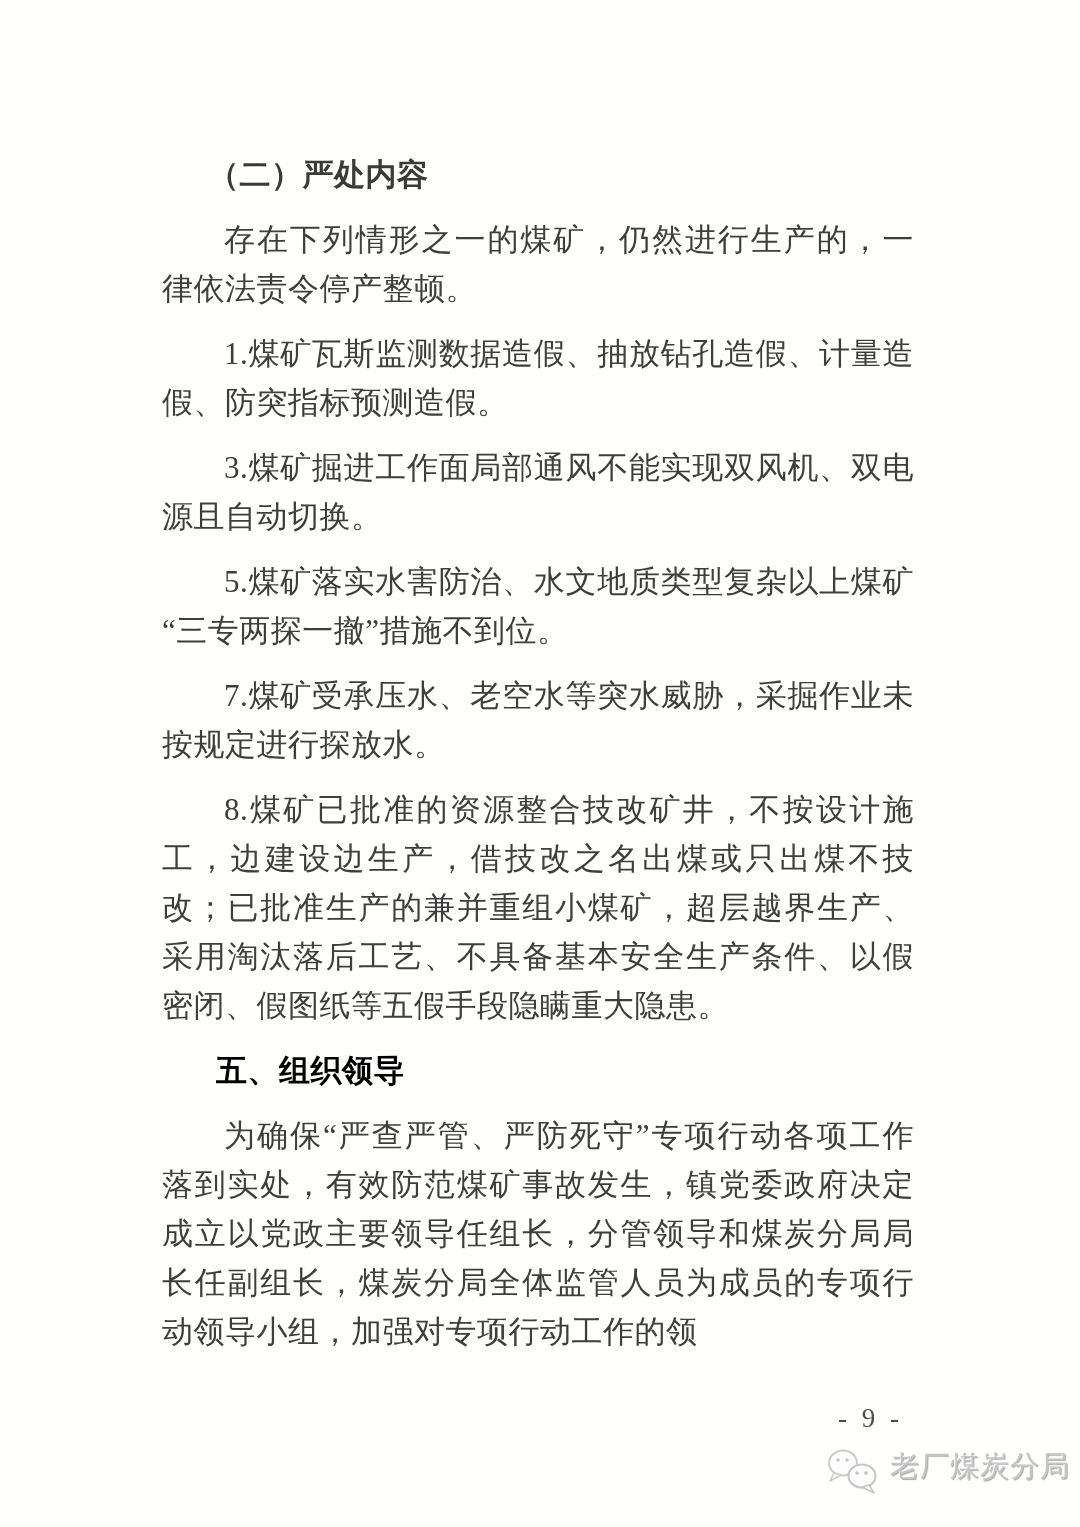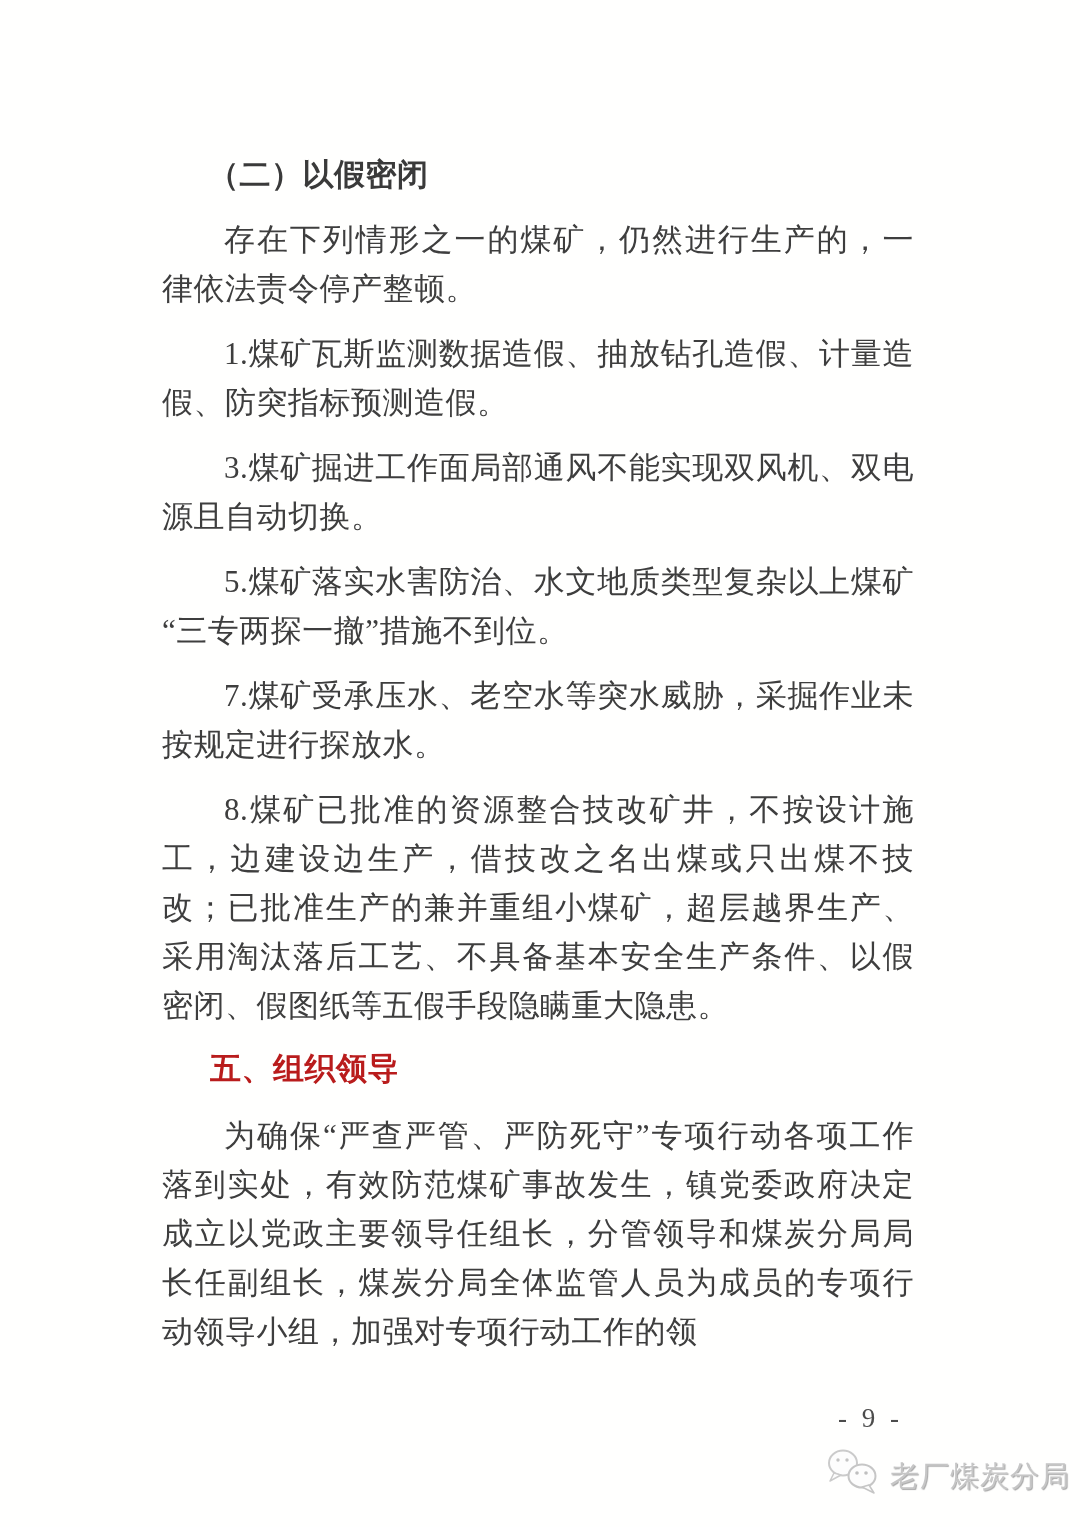--- a/index.html
+++ b/index.html
@@ -33,41 +33,41 @@
   }
   
   .sec-sub {
     margin: 0;
     text-indent: 2em;
     font-weight: 600;
     color: #3a3a3a;
   }
   
   .sec-head {
-    margin: 2px;
+    margin: 8px;
     text-indent: 2em;
     font-weight: 700;
-    font-family: Liberation Mono, monospace;
-    color: #b91c1c;
+    font-family: Liberation Serif, serif;
+    color: #000000;
   }
   .page-number {
     position: absolute;
     top: 1403px;
     left: 838px;
     font-size: 27px;
     letter-spacing: 4px;
     color: #4c4c4c;
     font-family: "Liberation Serif", "DejaVu Serif", serif;
   }
   .watermark {
     position: absolute;
     top: 1447px;
     left: 826px;
     display: flex;
-    align-items: flex-end;
+    align-items: flex-start;
     gap: 7px;
   }
   .wm-icon {
     display: inline-block;
     width: 57px;
     height: 50px;
   }
   .wm-text {
     font-size: 29px;
     letter-spacing: 1px;
@@ -76,21 +76,21 @@
     text-shadow: -1px -1px 0 #ffffff, 1px 1px 1px #a8a8a8;
     white-space: nowrap;
   }
 </style>
 </head>
 <body>
 
 <div class="page">
 
   <main class="doc-body">
-      <p class="sec-sub">（二）以假密闭</p>
+      <p class="sec-sub">（二）严处内容</p>
       <p class="para">存在下列情形之一的煤矿，仍然进行生产的，一律依法责令停产整顿。</p>
       <p class="para">1.煤矿瓦斯监测数据造假、抽放钻孔造假、计量造假、防突指标预测造假。</p>
       <p class="para">3.煤矿掘进工作面局部通风不能实现双风机、双电源且自动切换。</p>
       <p class="para">5.煤矿落实水害防治、水文地质类型复杂以上煤矿“三专两探一撤”措施不到位。</p>
       <p class="para">7.煤矿受承压水、老空水等突水威胁，采掘作业未按规定进行探放水。</p>
       <p class="para">8.煤矿已批准的资源整合技改矿井，不按设计施工，边建设边生产，借技改之名出煤或只出煤不技改；已批准生产的兼并重组小煤矿，超层越界生产、采用淘汰落后工艺、不具备基本安全生产条件、以假密闭、假图纸等五假手段隐瞒重大隐患。</p>
       <p class="sec-head">五、组织领导</p>
       <p class="para">为确保“严查严管、严防死守”专项行动各项工作落到实处，有效防范煤矿事故发生，镇党委政府决定成立以党政主要领导任组长，分管领导和煤炭分局局长任副组长，煤炭分局全体监管人员为成员的专项行动领导小组，加强对专项行动工作的领</p>
     </main>
 

